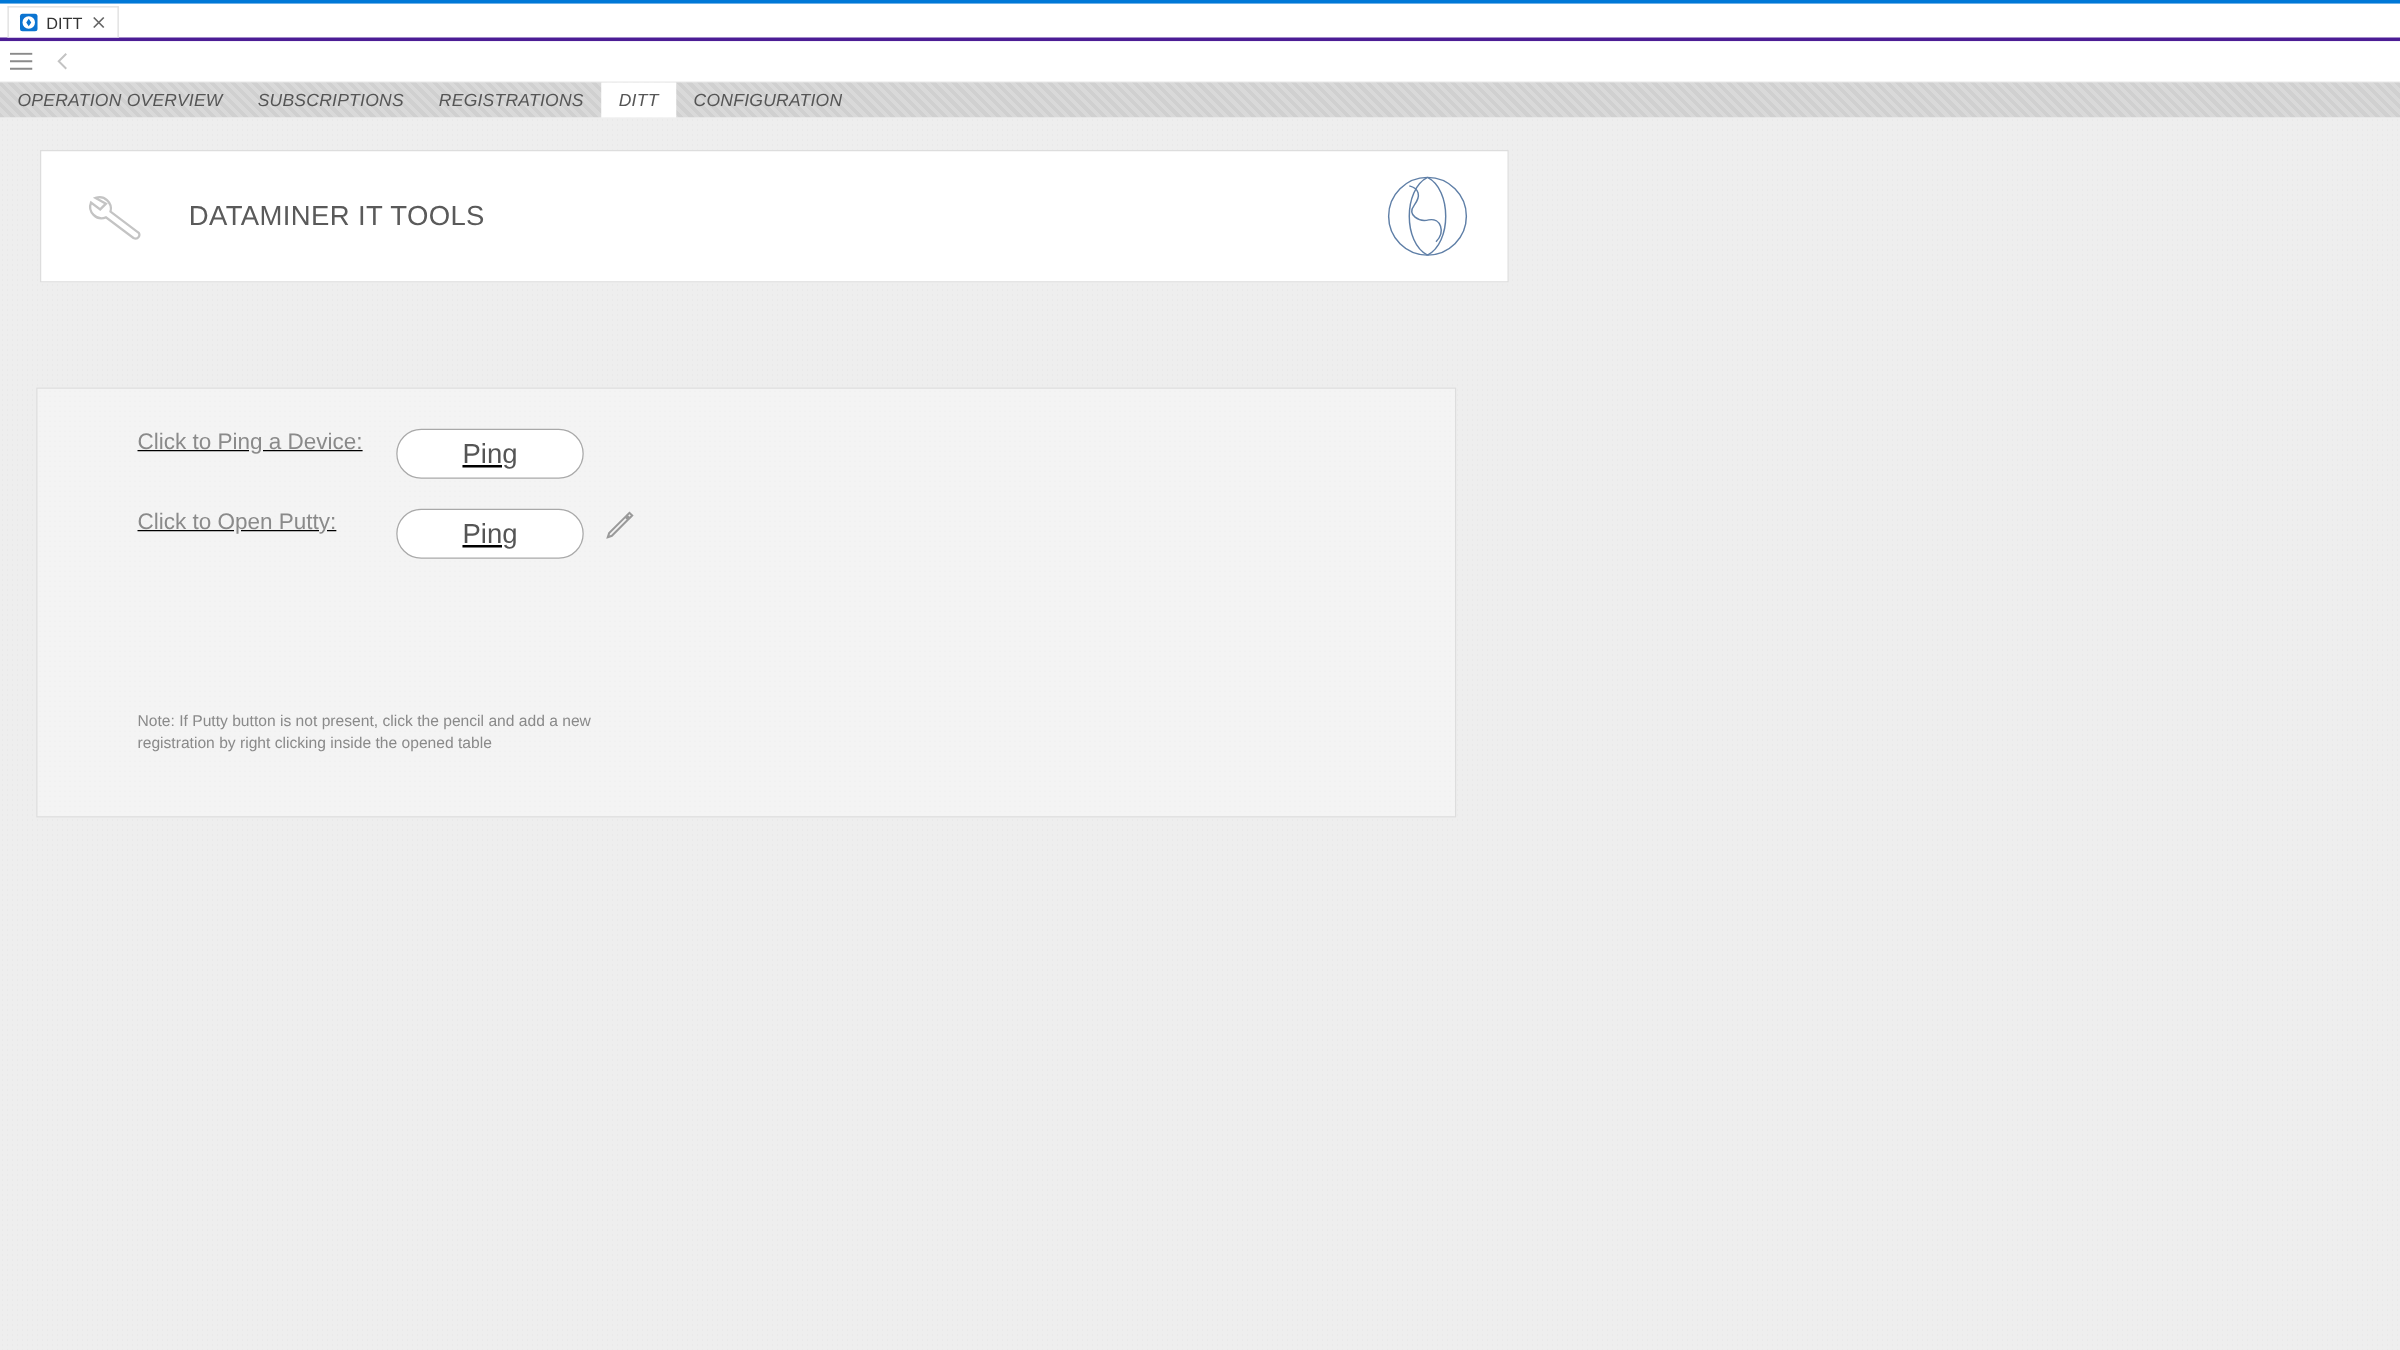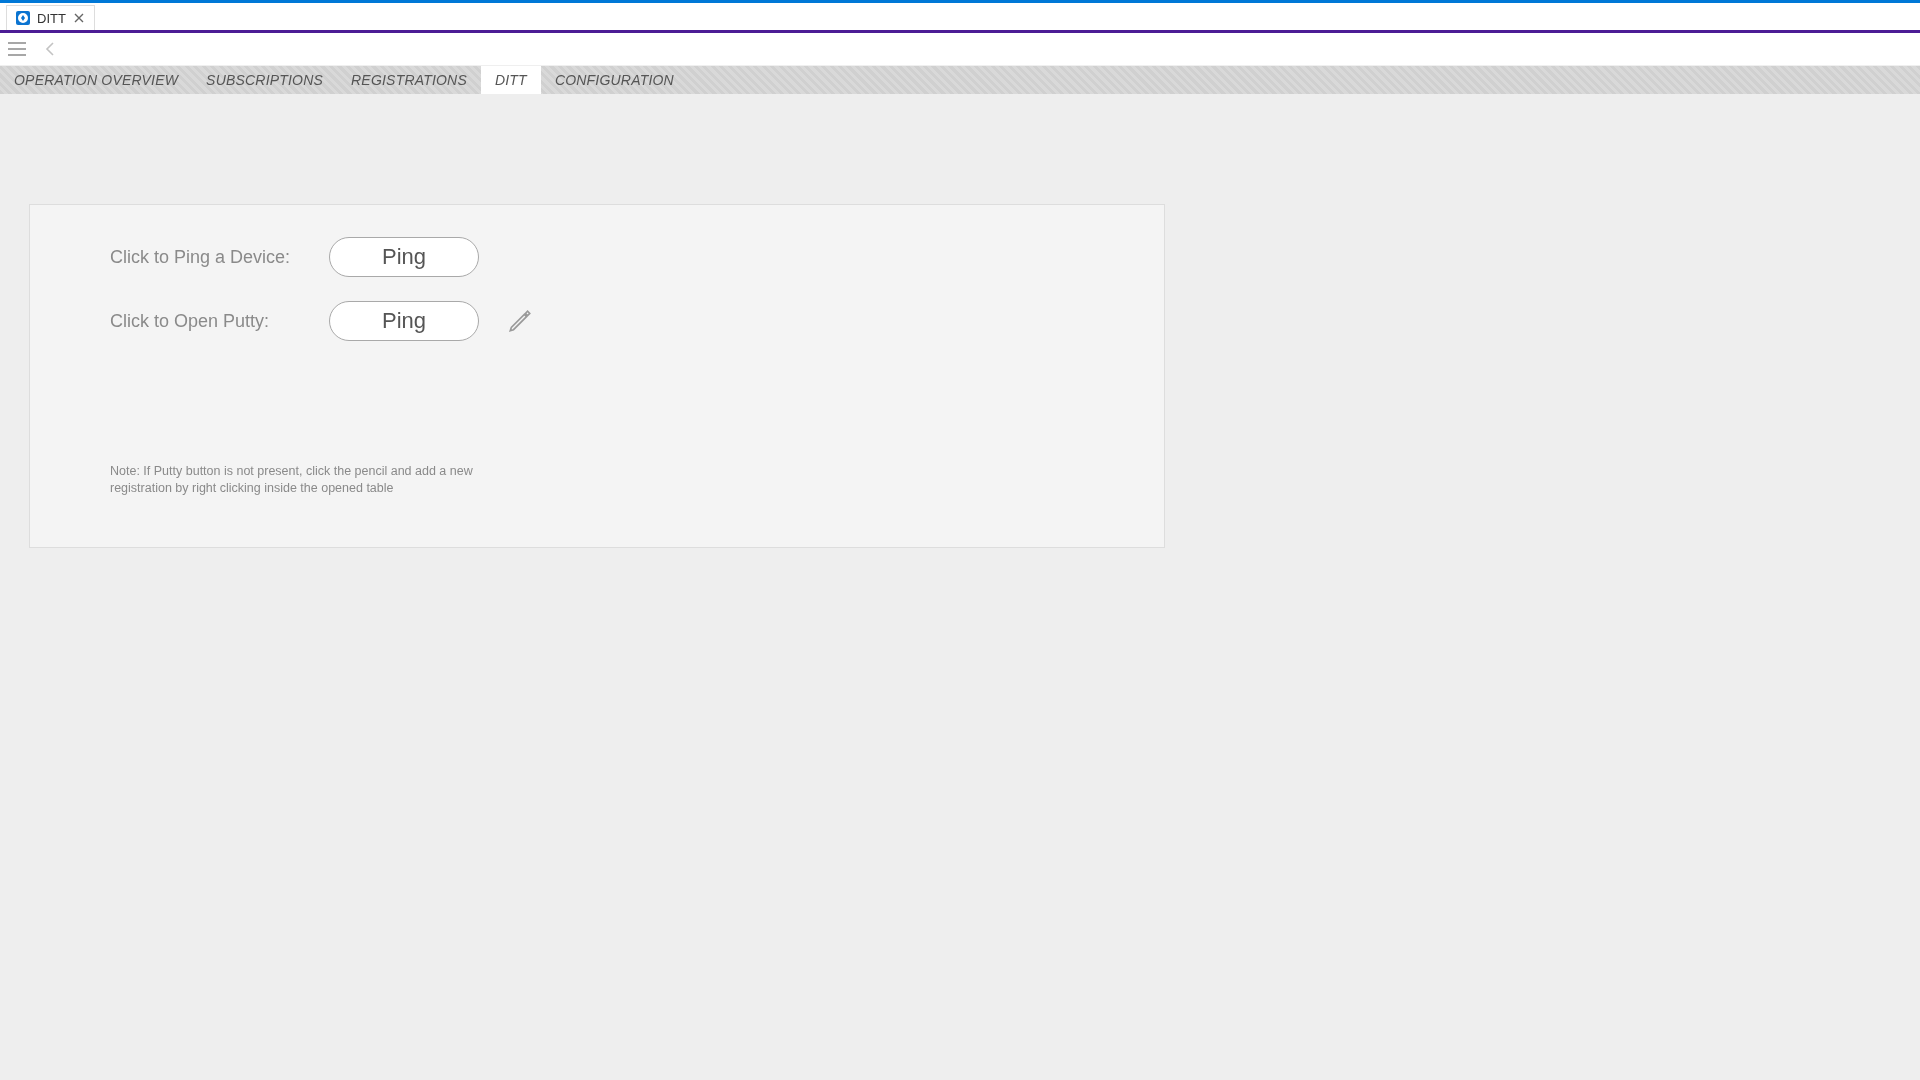--- a/index.html
+++ b/index.html
@@ -24,21 +24,21 @@
 
   
   .page-bg { background:#eeeeee; background-image:radial-gradient(#e4e4e4 0.5px, transparent 0.5px); background-size:4px 4px; height:calc(1080px - 3px - 28px - 32px - 1px - 28px); padding:26px 14px 0 14px;}
   .card-header { width:1175px; margin-left:18px; background:#fff; border:1px solid #ddd; padding:18px 30px; display:flex; align-items:center; justify-content:space-between; position:relative;}
   .card-header .left { display:flex; align-items:center; gap:28px;}
   .wrench-icon { width:60px; height:44px; color:#bcbcbc;}
   .page-title { font-size:22px; font-weight:300; color:#5a5a5a; letter-spacing:.3px;}
   .globe-icon { width:68px; height:68px; }
 
   .content-card { width:1136px; margin-left:15px; margin-top:84px; background:#f4f4f4; background-image:radial-gradient(#ececec .5px, transparent .5px); background-size:4px 4px; border:1px solid #ddd; padding:20px 0 50px 0;}
-  .row { display:flex; align-items:center; padding:12px 0 12px 80px; gap:24px;}
+  .row { display:flex; align-items:flex-start; padding:12px 0 12px 80px; gap:12px;text-decoration:underline;}
   .row-label { width:195px; font-size:18px; font-weight:300; color:#8a8a8a; text-align:left;}
   .pill-button { width:150px; height:40px; border:1px solid #a9a9a9; border-radius:22px; background:#fff; font-size:22px; font-weight:300; color:#555; display:flex; align-items:center; justify-content:center; cursor:pointer;}
   .pencil-icon { width:26px; height:26px; color:#9a9a9a; margin-left:4px;}
   .note { margin:110px 0 0 80px; width:420px; font-size:12.5px; line-height:1.35; color:#8a8a8a;}
 </style>
 </head>
 <body>
 
 <div class="title-accent"></div>
 
@@ -74,20 +74,33 @@
 <div class="nav-bar">
   <div class="nav-tab">OPERATION OVERVIEW</div>
   <div class="nav-tab">SUBSCRIPTIONS</div>
   <div class="nav-tab">REGISTRATIONS</div>
   <div class="nav-tab active">DITT</div>
   <div class="nav-tab">CONFIGURATION</div>
 </div>
 
 <div class="page-bg">
 
+  <div class="card-header">
+    <div class="left">
+      <svg class="wrench-icon" viewBox="0 0 64 48">
+        <path d="M14 8a10 10 0 0113 12l24 18c3 2 0 7-4 5L23 25A10 10 0 0110 12l8 6 5-5-9-5z" fill="none" stroke="#c4c4c4" stroke-width="2"></path>
+      </svg>
+      <div class="page-title">DATAMINER IT TOOLS</div>
+    </div>
+    <svg class="globe-icon" viewBox="0 0 70 70">
+      <circle cx="35" cy="35" r="32" fill="none" stroke="#5f7fa7" stroke-width="1.2"></circle>
+      <path d="M35 3c20 10 20 54 0 64M35 3C15 13 15 57 35 67" fill="none" stroke="#5f7fa7" stroke-width="1.2"></path>
+      <path d="M20 10c8 2 10 8 4 16-6 8 4 14 12 12 10-2 14 10 6 18" fill="none" stroke="#5f7fa7" stroke-width="1.2"></path>
+    </svg>
+  </div>
 
   <div class="content-card">
 
     <div class="row">
       <div class="row-label">Click to Ping a Device:</div>
       <div class="pill-button">Ping</div>
     </div>
 
 
     <div class="row">

